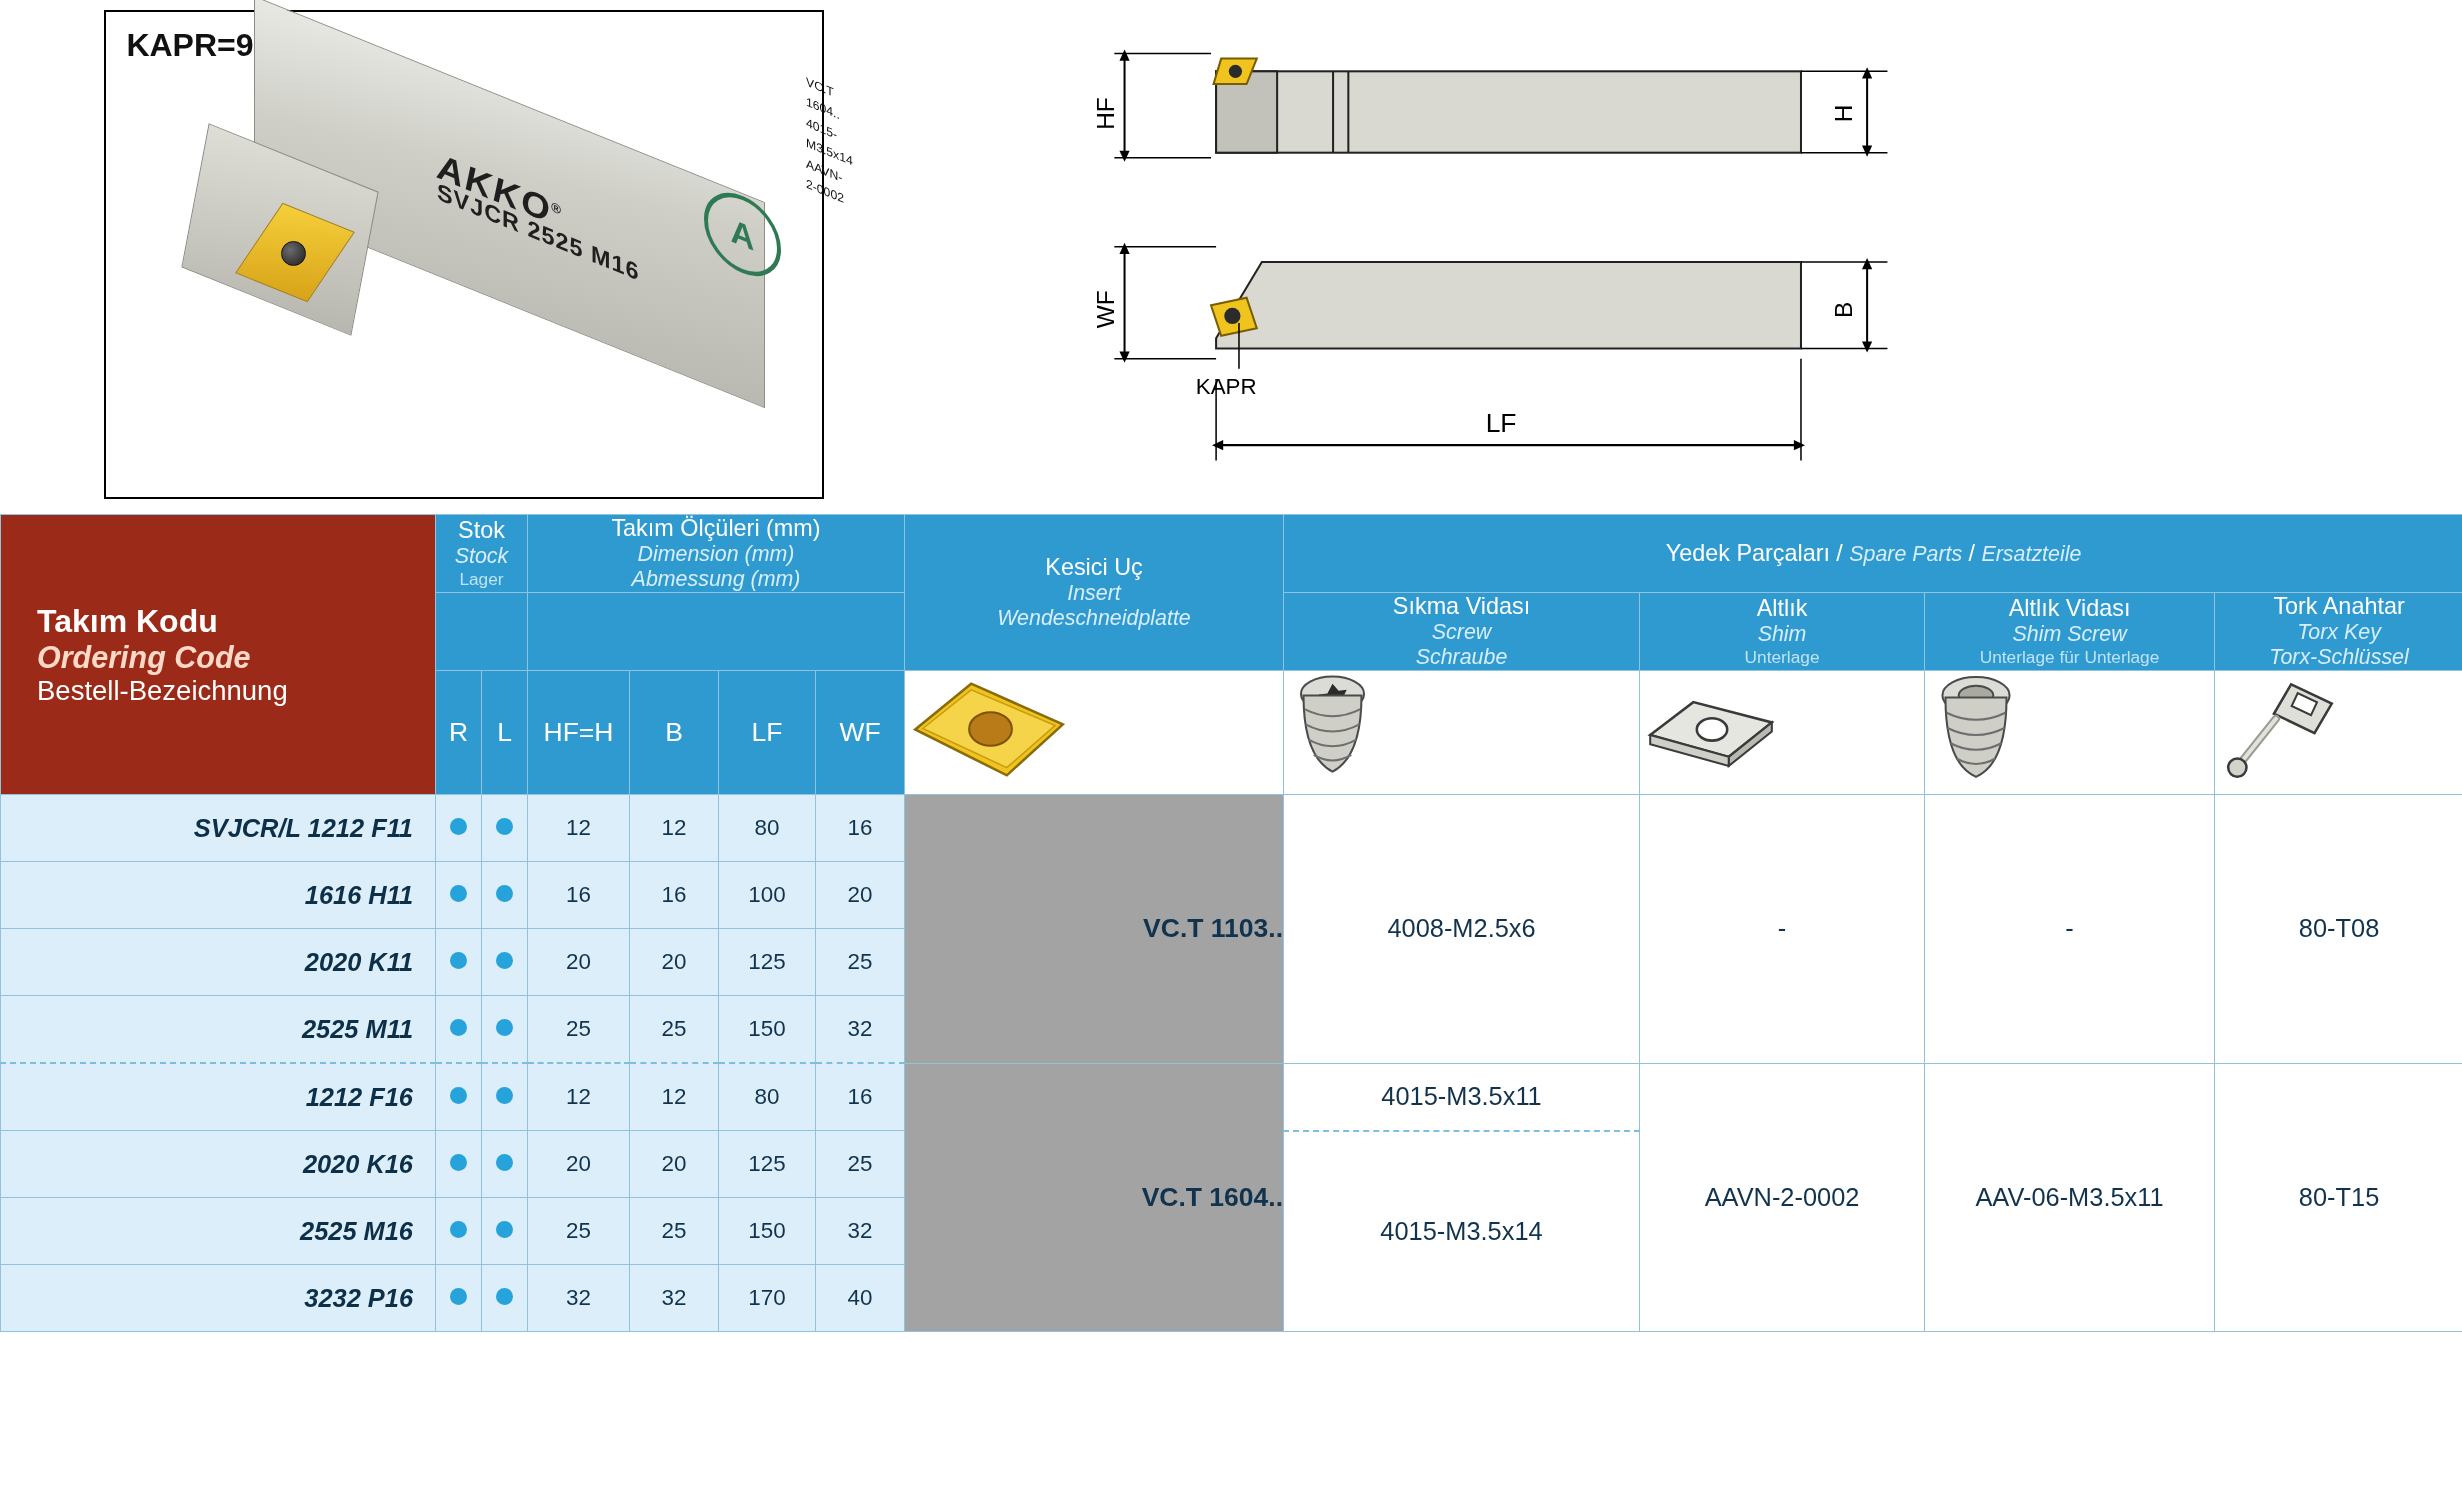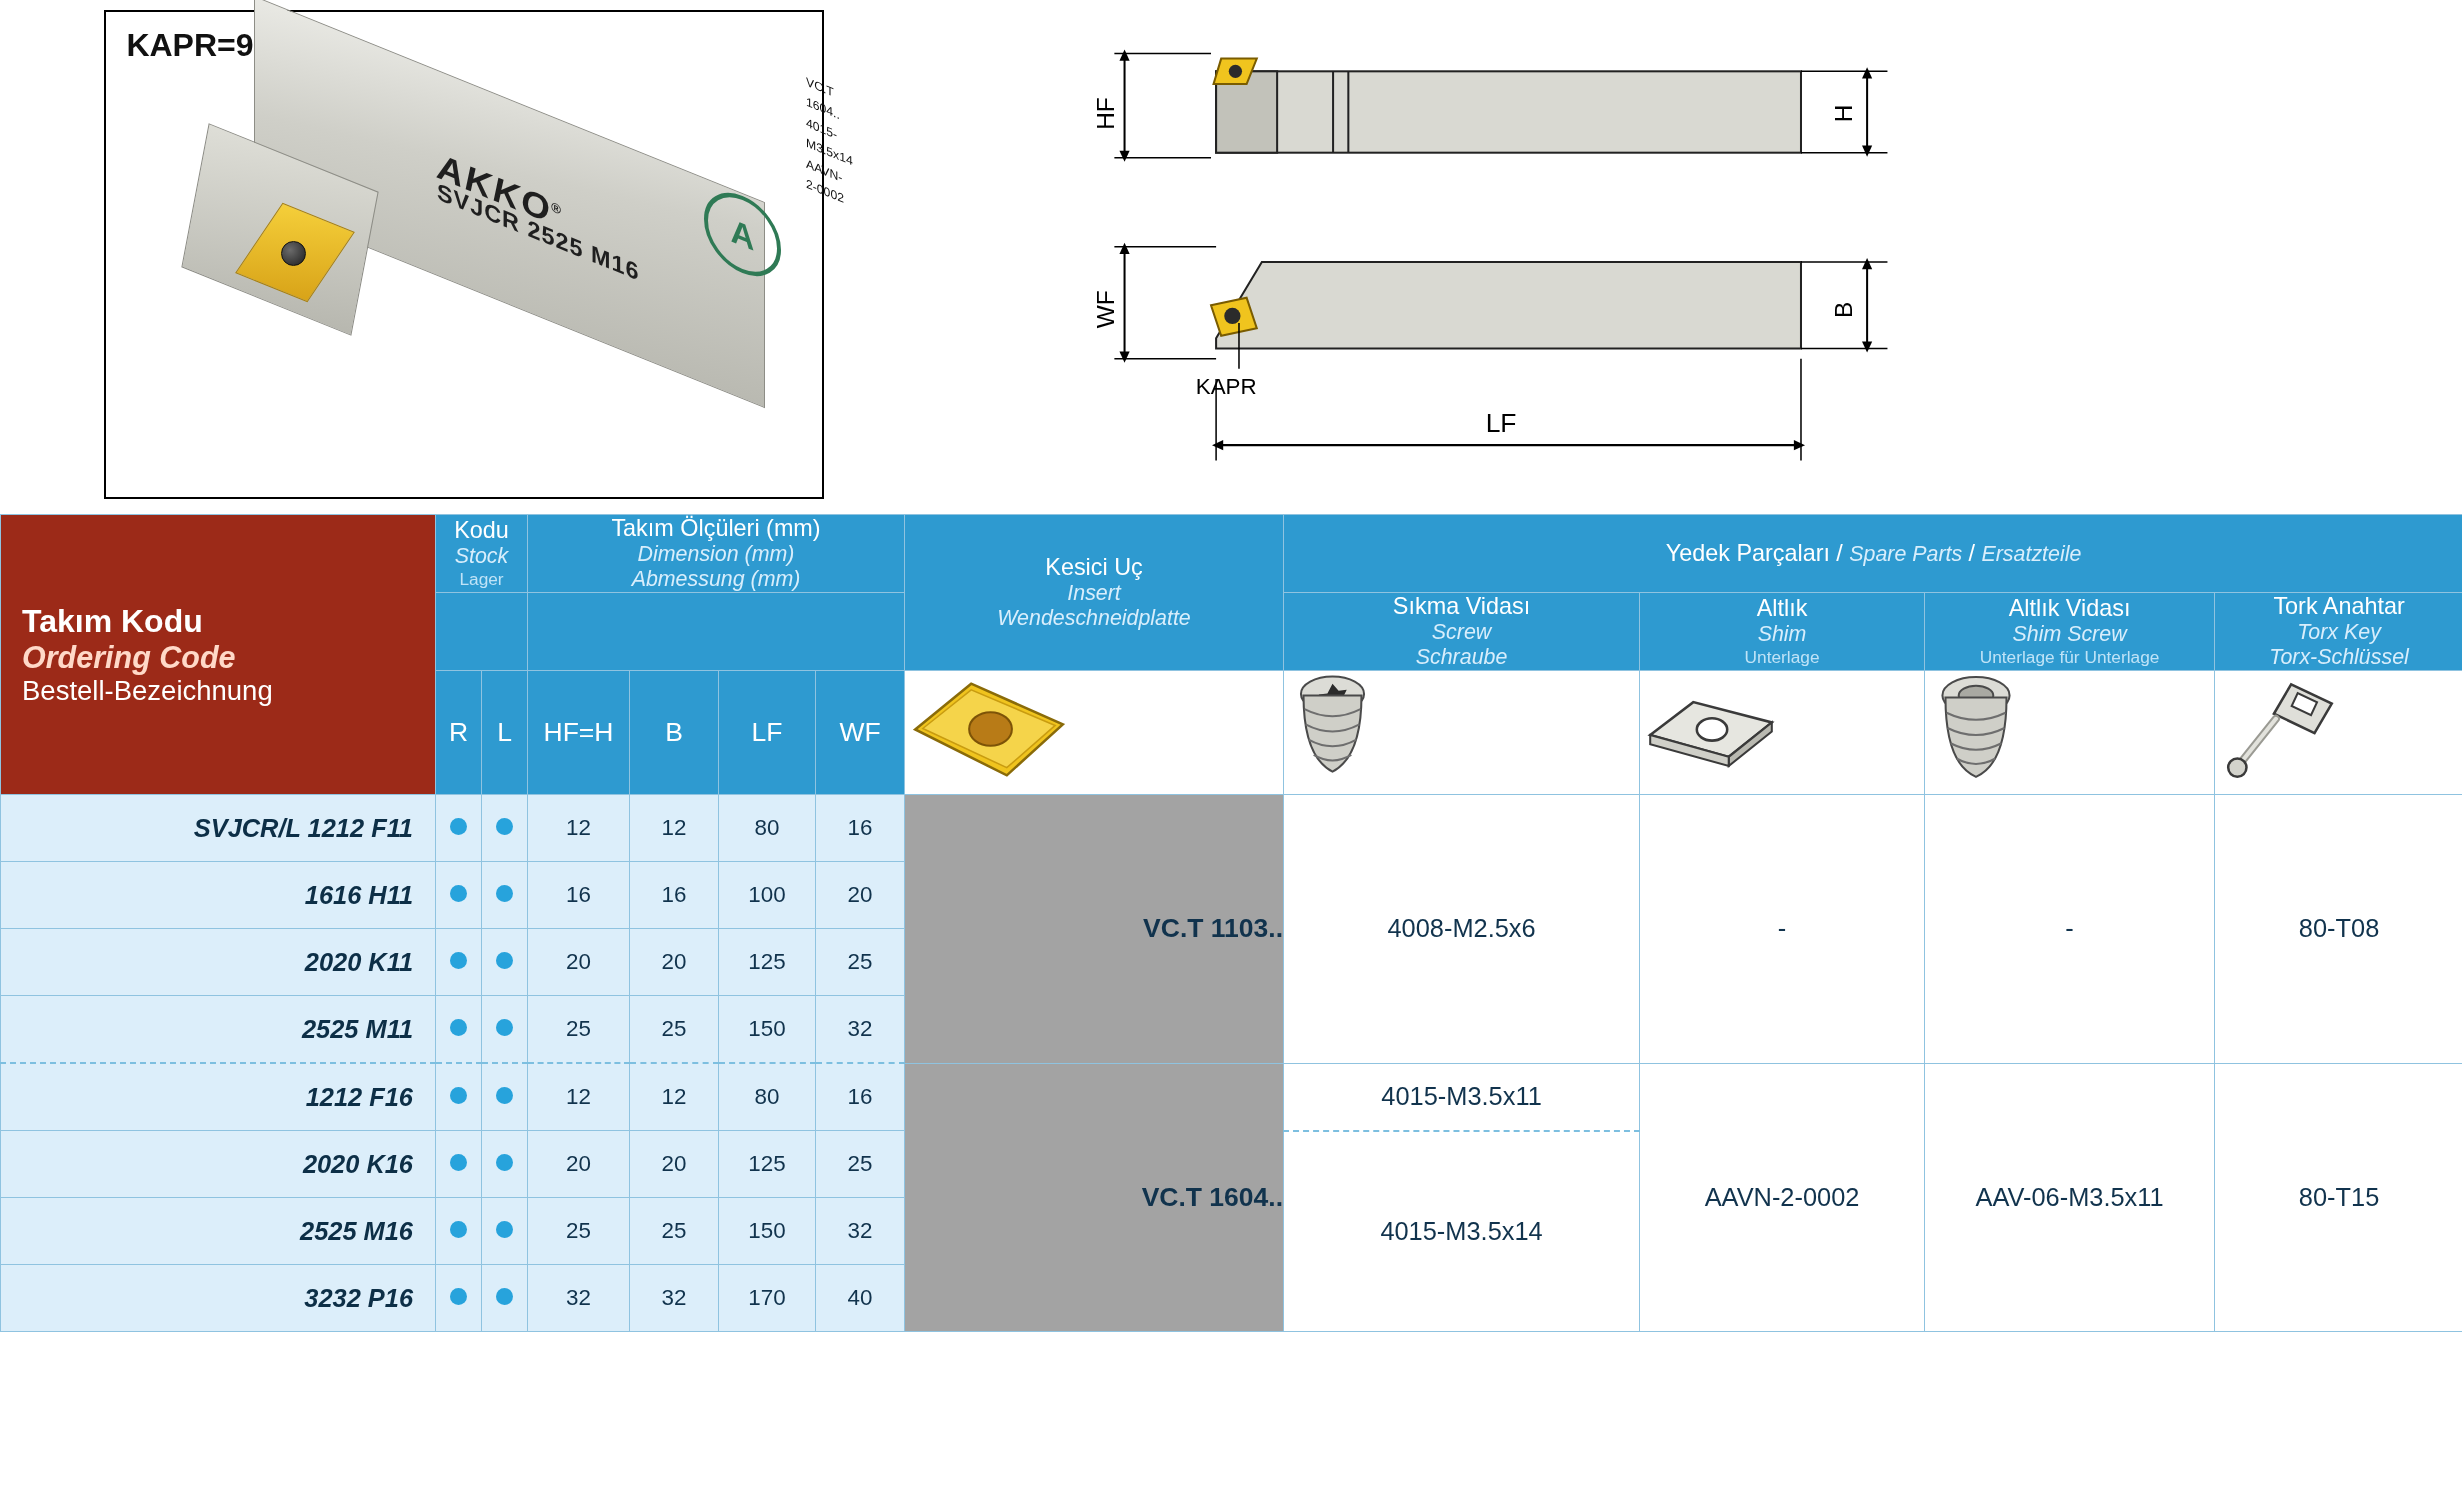--- a/index.html
+++ b/index.html
@@ -91,21 +91,21 @@
   }
   table.main td,table.main th{border:1px solid #8fc3e0;padding:0;}
   .hdr-blue{background:#2e9ad0;color:#ffffff;text-align:center;vertical-align:middle;}
   .hdr-blue .l1{font-size:23.4px;}
   .hdr-blue .l2{font-size:21.4px;font-style:italic;color:#d8eefc;}
   .hdr-blue .l3{font-size:17.3px;color:#bfe3f7;}
   .brand-cell{
     background:#9c2a18;color:#fff;vertical-align:middle;
     border-top-right-radius:0;
   }
-  .brand-inner{padding-left:21px;}
+  .brand-inner{padding-left:36px;}
   .brand-inner .b1{font-size:32px;font-weight:bold;}
   .brand-inner .b2{font-size:30.5px;font-weight:bold;font-style:italic;color:#ffd9c8;}
   .brand-inner .b3{font-size:27.5px;}
   .sub-blue{background:#2e9ad0;color:#fff;text-align:center;font-size:26.5px;}
   .data{background:#dceefa;text-align:center;vertical-align:middle;height:66px;}
   .data.code{text-align:right;padding-right:22px;font-weight:bold;font-size:25.4px;color:#0d2f47;font-style:italic;}
   .dot{display:inline-block;width:17.3px;height:17.3px;border-radius:50%;background:#27a3dc;}
   .merge-mid{background:#a3a3a3;text-align:right;vertical-align:middle;font-weight:bold;font-size:26.5px;color:#11334d;}
   .merge-plain{background:#ffffff;text-align:center;vertical-align:middle;font-size:25.4px;color:#11334d;}
   .dashed-bot{border-bottom:2px dashed #7dbfe0 !important;}
@@ -224,21 +224,21 @@
   <tbody>
         <tr>
     <td class="brand-cell" rowspan="3">
       <div class="brand-inner">
         <div class="b1">Takım Kodu</div>
         <div class="b2">Ordering Code</div>
         <div class="b3">Bestell-Bezeichnung</div>
       </div>
     </td>
     <td class="hdr-blue" colspan="2">
-      <div class="l1">Kodu</div>
+      <div class="l1">Stok</div>
       <div class="l2">Stock</div>
       <div class="l3">Lager</div>
     </td>
     <td class="hdr-blue" colspan="4">
       <div class="l1">Takım Ölçüleri (mm)</div>
       <div class="l2">Dimension (mm)</div>
       <div class="l2">Abmessung (mm)</div>
     </td>
     <td class="hdr-blue" rowspan="2">
       <div class="l1">Kesici Uç</div>

